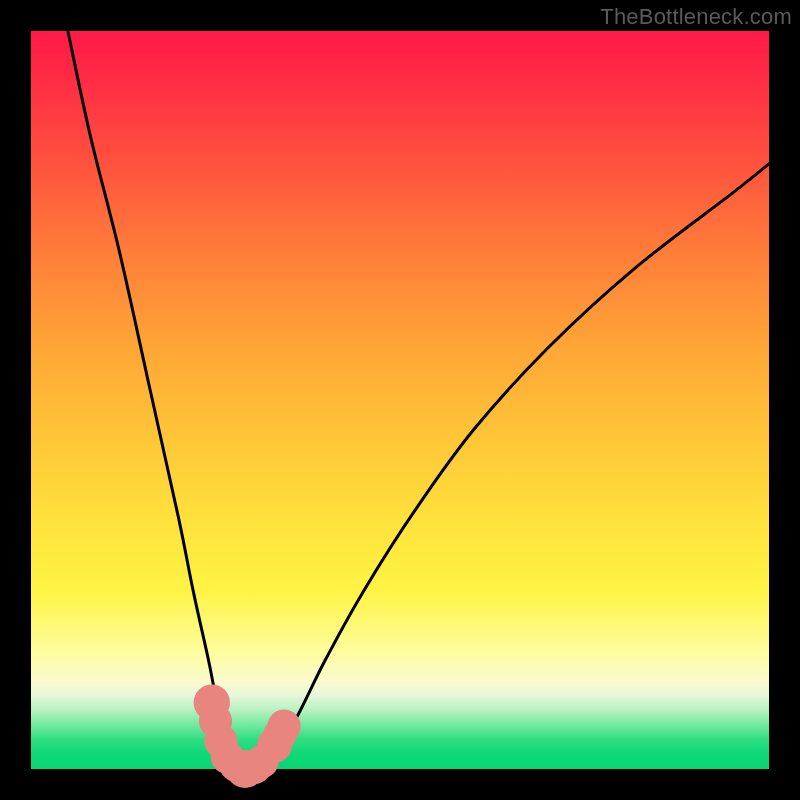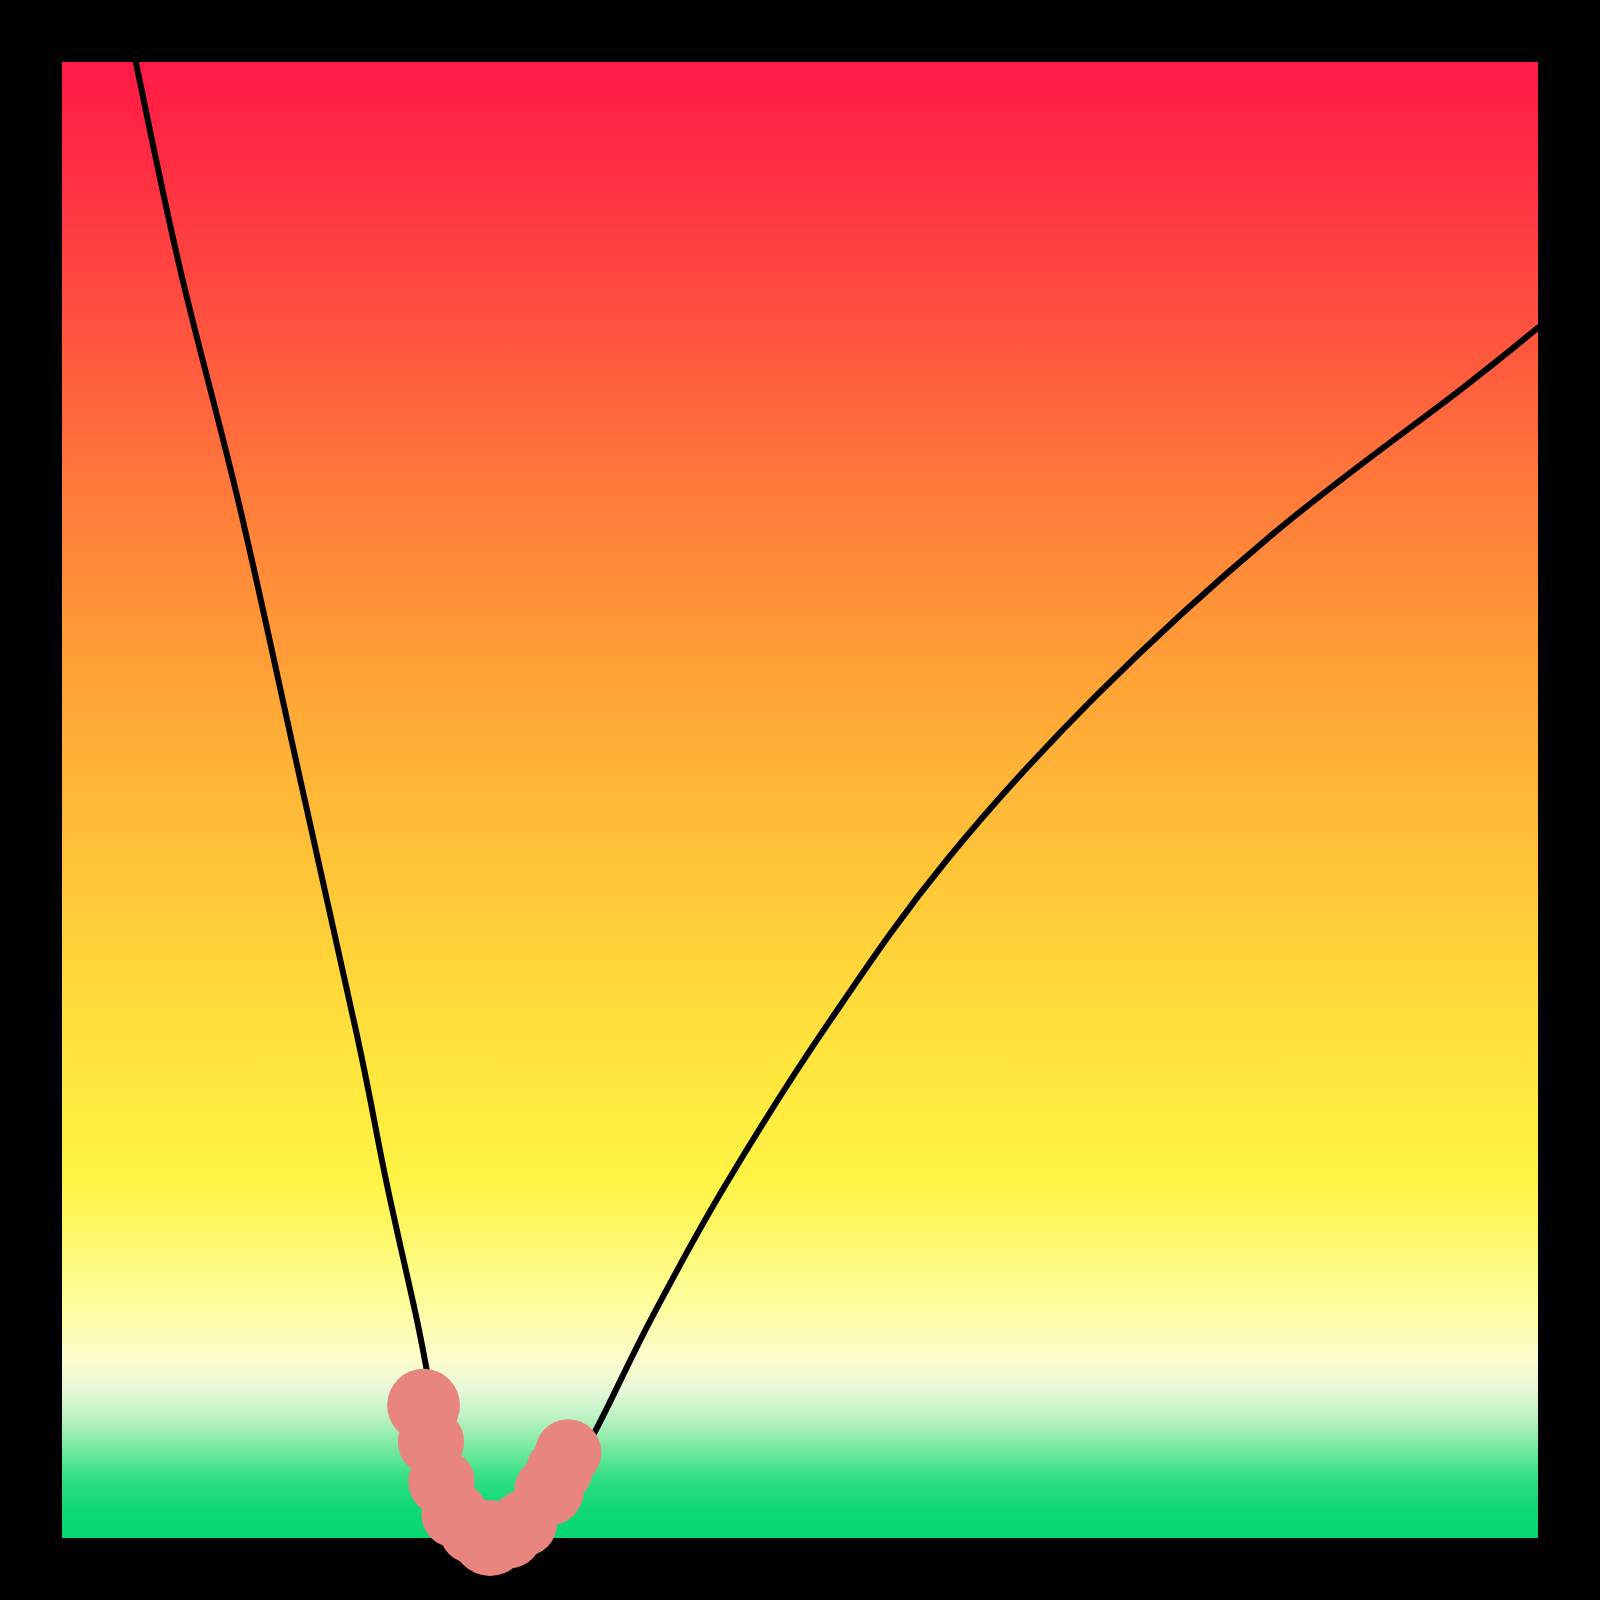--- a/index.html
+++ b/index.html
@@ -87,13 +87,14 @@
           <circle cx="205.2" cy="734.3" r="16.6" class="marker"></circle>
           <circle cx="214.0" cy="738.0" r="19.0" class="marker"></circle>
           <circle cx="223.6" cy="736.5" r="16.6" class="marker"></circle>
           <circle cx="231.0" cy="730.6" r="16.6" class="marker"></circle>
           <circle cx="243.5" cy="714.4" r="17.4" class="marker"></circle>
           <circle cx="248.7" cy="704.1" r="16.6" class="marker"></circle>
           <circle cx="253.1" cy="695.2" r="16.6" class="marker"></circle>
         </g>
     </svg>
   </div>
+  <div class="watermark">TheBottleneck.com</div>
 </div>
 
 </body></html>

